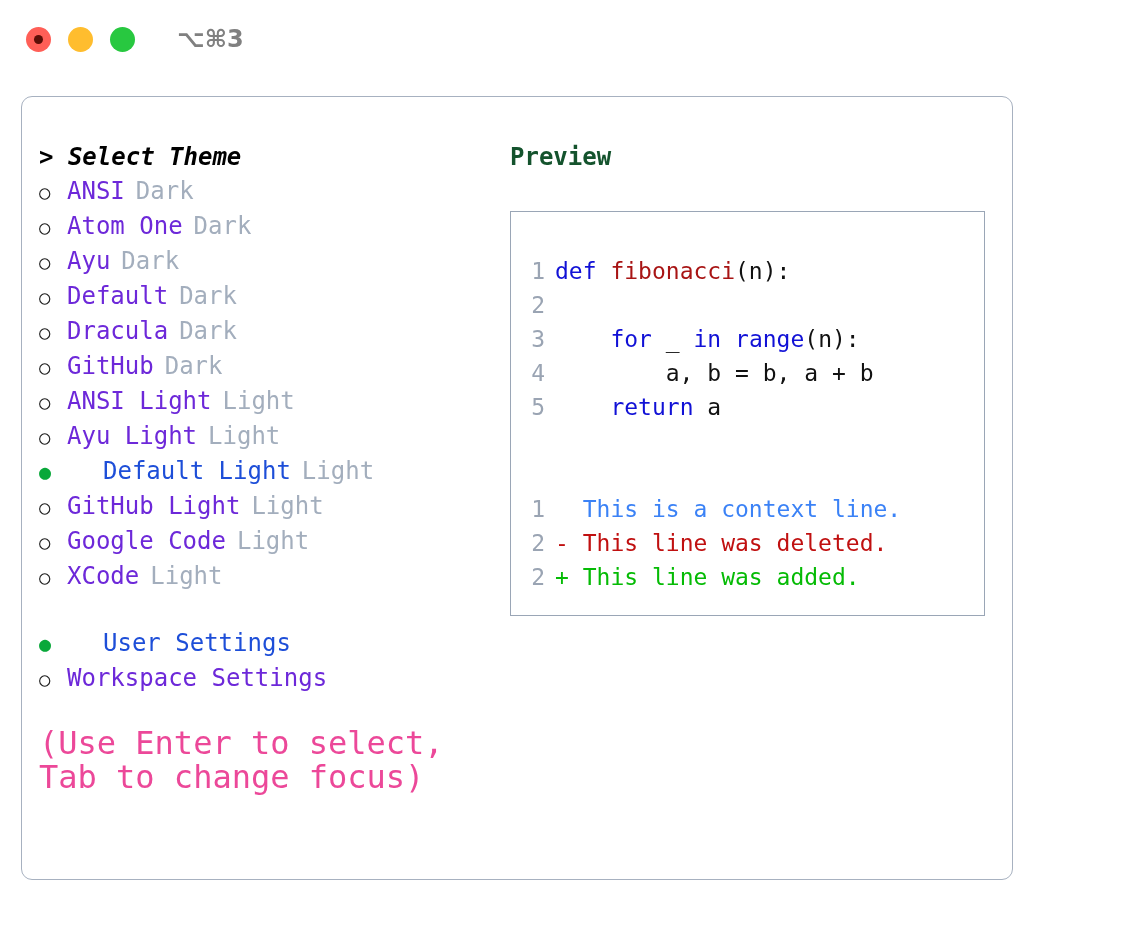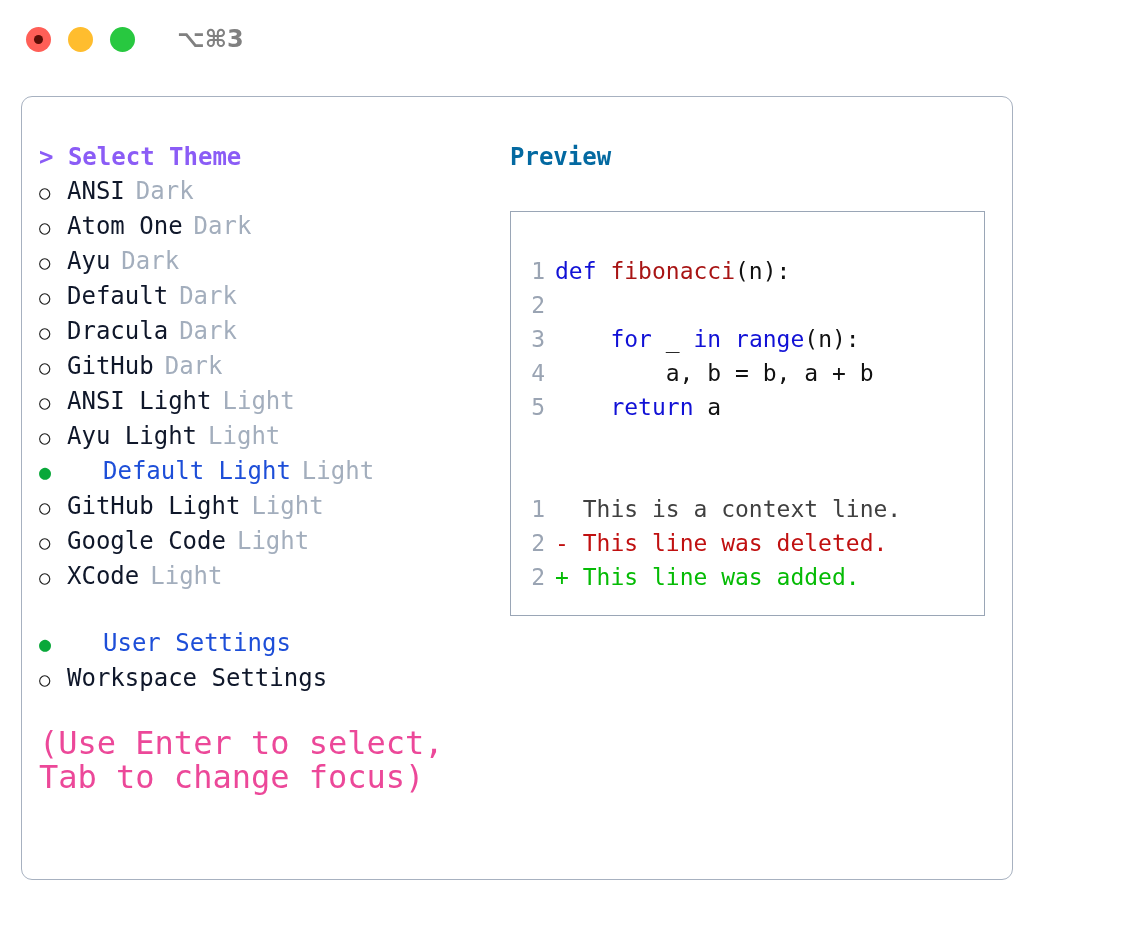--- a/index.html
+++ b/index.html
@@ -75,23 +75,24 @@
   .col-right {
     flex: 1;
     padding: 43px 0 0 20px;
     box-sizing: border-box;
   }
 
   
   .section-head {
     font-size: 24px;
     font-weight: bold;
-    color: #8b5cf6;
+    color: #000000;
     line-height: 34px;
     white-space: pre;
+    font-style: italic;
   }
   .section-head-plain {
     font-size: 24px;
     font-weight: normal;
     color: #121212;
     line-height: 34px;
     white-space: pre;
     padding-left: 28px;
   }
   .opt {
@@ -105,41 +106,41 @@
   .opt .bullet {
     width: 28px;
     flex: 0 0 28px;
     font-size: 19px;
     color: #1c1c1c;
   }
   .opt .bullet.on {
     color: #09a83a;
     font-size: 20px;
   }
-  .opt .label { color: #0f172a; }
+  .opt .label { color: #6d28d9; }
   .opt.selected .label { color: #1d4ed8; margin-left: 36px; }
   .opt .cat {
     color: #a3aebd;
     margin-left: 11px;
   }
   .gap-block { height: 32px; }
   .hint {
     margin-top: 30px;
     font-size: 32px;
     line-height: 34px;
     color: #ec4899;
     width: 410px;
     white-space: normal;
   }
 
   
   .preview-title {
     font-size: 24px;
     font-weight: bold;
-    color: #0369a1;
+    color: #14532d;
     line-height: 34px;
   }
   .preview-box {
     margin-top: 37px;
     width: 475px;
     height: 405px;
     border: 1.6px solid #9aa6b6;
     box-sizing: border-box;
     padding: 42px 0 0 0;
     background: #ffffff;
@@ -156,21 +157,21 @@
     text-align: right;
     color: #9aa4b3;
     padding-right: 10px;
     box-sizing: border-box;
   }
   .code-body { color: #111111; }
   .tok-kw   { color: #1111d6; }
   .tok-fn   { color: #a81414; }
   .tok-pl   { color: #111111; }
   .blank-line { height: 34px; }
-  .diff-ctx { color: #404040; }
+  .diff-ctx { color: #3b82f6; }
   .diff-del { color: #c01010; }
   .diff-add { color: #05bb05; }
 </style>
 </head>
 <body>
 
 <div class="titlebar">
   <div class="lights">
     <div class="light light-red">
       <div class="inner-dot"></div>

